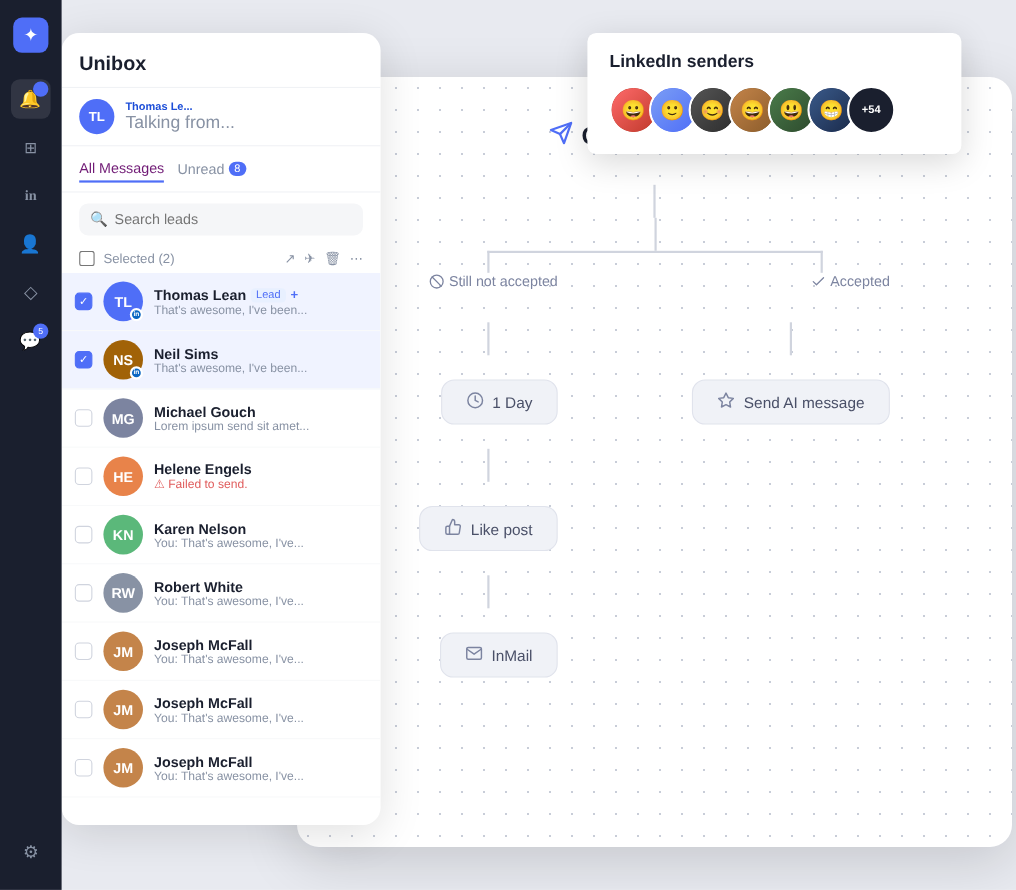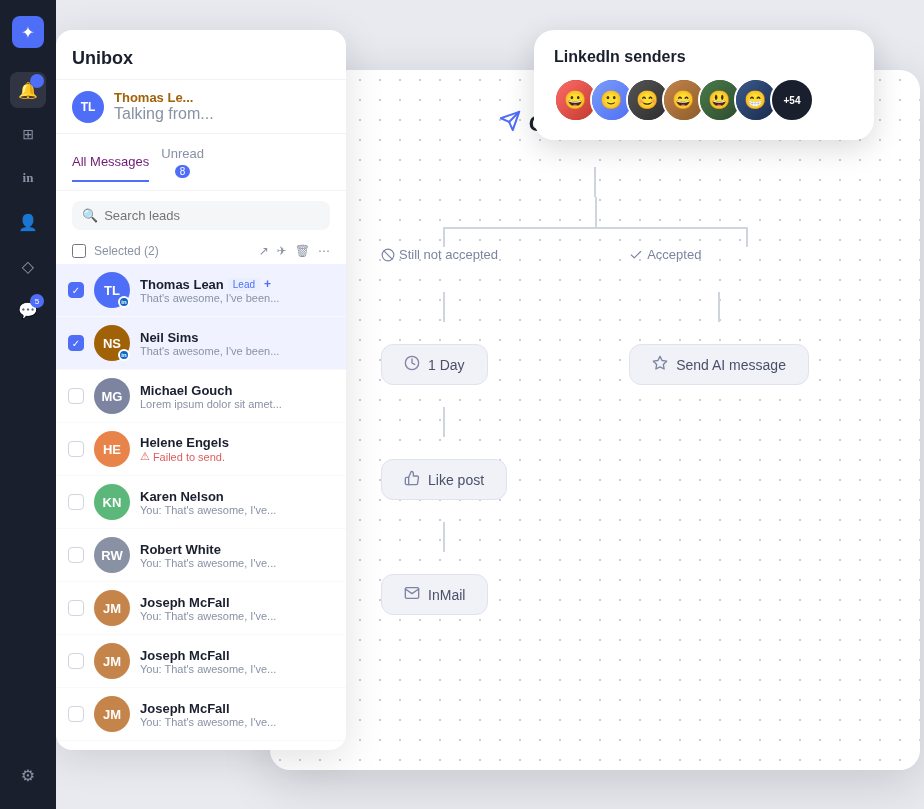--- a/index.html
+++ b/index.html
@@ -250,38 +250,38 @@
       gap: 8px;
       font-size: 15px;
       font-weight: 500;
       color: #4a5068;
       cursor: pointer;
       white-space: nowrap;
     }
     .flow-branch {
       display: flex;
       flex-direction: column;
-      align-items: flex-start;
+      align-items: flex-end;
       gap: 22px;
     }
     .branch-label {
       font-size: 13px;
       color: #7c84a0;
       margin-bottom: 8px;
       display: flex; align-items: center; gap: 4px;
       font-weight: 500;
     }
 
     
     .linkedin-card {
       position: absolute;
       right: 50px; top: 30px;
       width: 340px;
       background: white;
-      border-radius: 20px;
+      border-radius: 8px;
       box-shadow: 0 8px 30px rgba(0,0,0,0.15);
       padding: 18px 20px;
       z-index: 10;
     }
     .linkedin-title {
       font-size: 16px;
       font-weight: 700;
       color: #1a1f2e;
       margin-bottom: 12px;
     }
@@ -356,28 +356,28 @@
     <span>⚙</span>
   </div>
 </div>
 
 <div class="unibox-panel">
   <div class="unibox-header">Unibox</div>
 
   <div class="active-contact-bar">
     <div class="avatar" style="background:#4f6ef7; font-size:12px; width:32px; height:32px;">TL</div>
     <div>
-      <div style="font-size:13px; font-weight:600; color:#a16207;">Thomas Le...</div>
+      <div style="font-size:10px; font-weight:600; color:#1d4ed8;">Thomas Le...</div>
       <div style="font-size:16px; color:#8892a4;">Talking from...</div>
     </div>
   </div>
 
   <div class="unibox-tabs">
     <div class="unibox-tab active">All Messages</div>
-    <div class="unibox-tab" style="display:flex; align-items:center; gap:4px;flex-direction:column;">
+    <div class="unibox-tab" style="display:flex; align-items:center; gap:4px;">
       <span>Unread</span>
       <span class="tab-badge">8</span>
     </div>
   </div>
 
   <div class="search-bar">
     <span style="color:#aab0be; font-size:13px;">🔍</span>
     <input type="text" placeholder="Search leads" style="">
   </div>
 
@@ -424,21 +424,21 @@
         <div class="contact-name">Neil Sims</div>
         <div class="contact-preview">That's awesome, I've been...</div>
       </div>
     </div>
 
     <div class="contact-item">
       <div class="contact-checkbox"></div>
       <div class="avatar" style="background:#7c84a0;">MG</div>
       <div class="contact-info">
         <div class="contact-name">Michael Gouch</div>
-        <div class="contact-preview">Lorem ipsum dolor sit amet...</div>
+        <div class="contact-preview">Lorem ipsum send sit amet...</div>
       </div>
     </div>
 
     <div class="contact-item">
       <div class="contact-checkbox"></div>
       <div class="avatar" style="background:#e8834a;">HE</div>
       <div class="contact-info">
         <div class="contact-name">Helene Engels</div>
         <div class="contact-preview error">
           <span>⚠</span>

